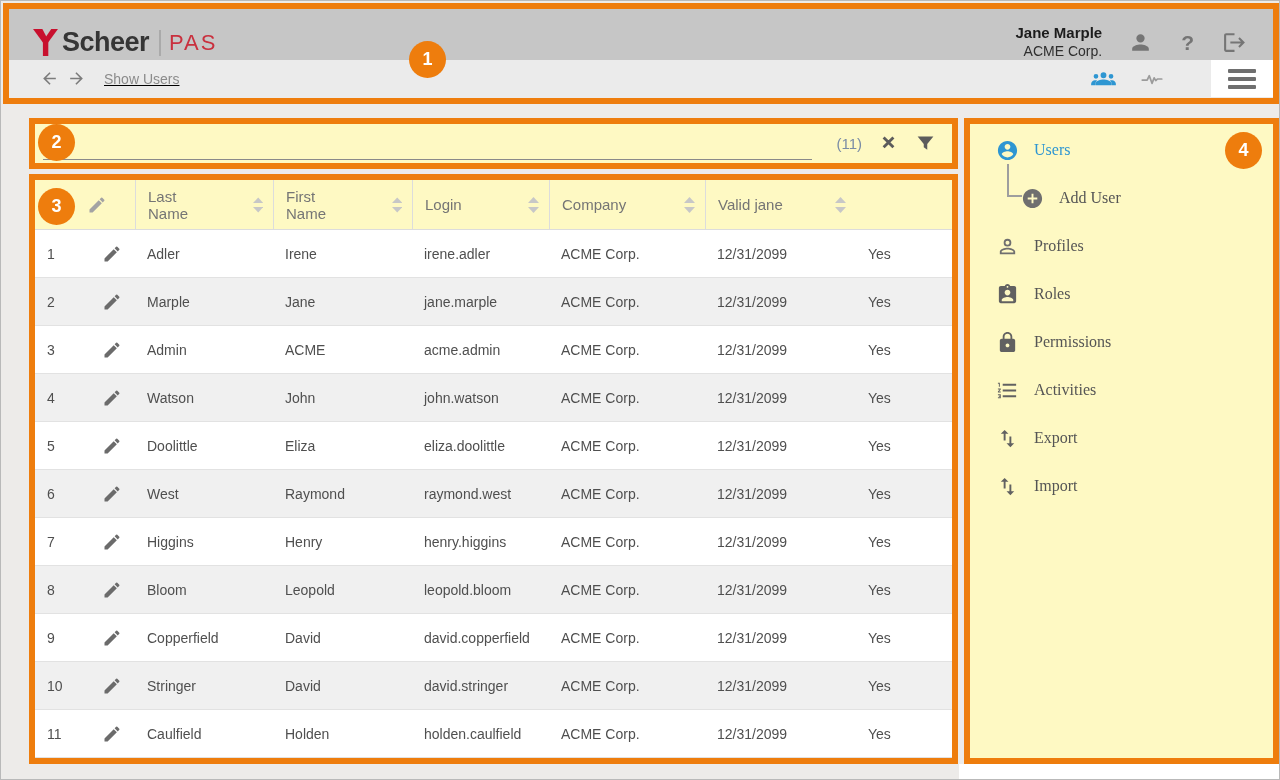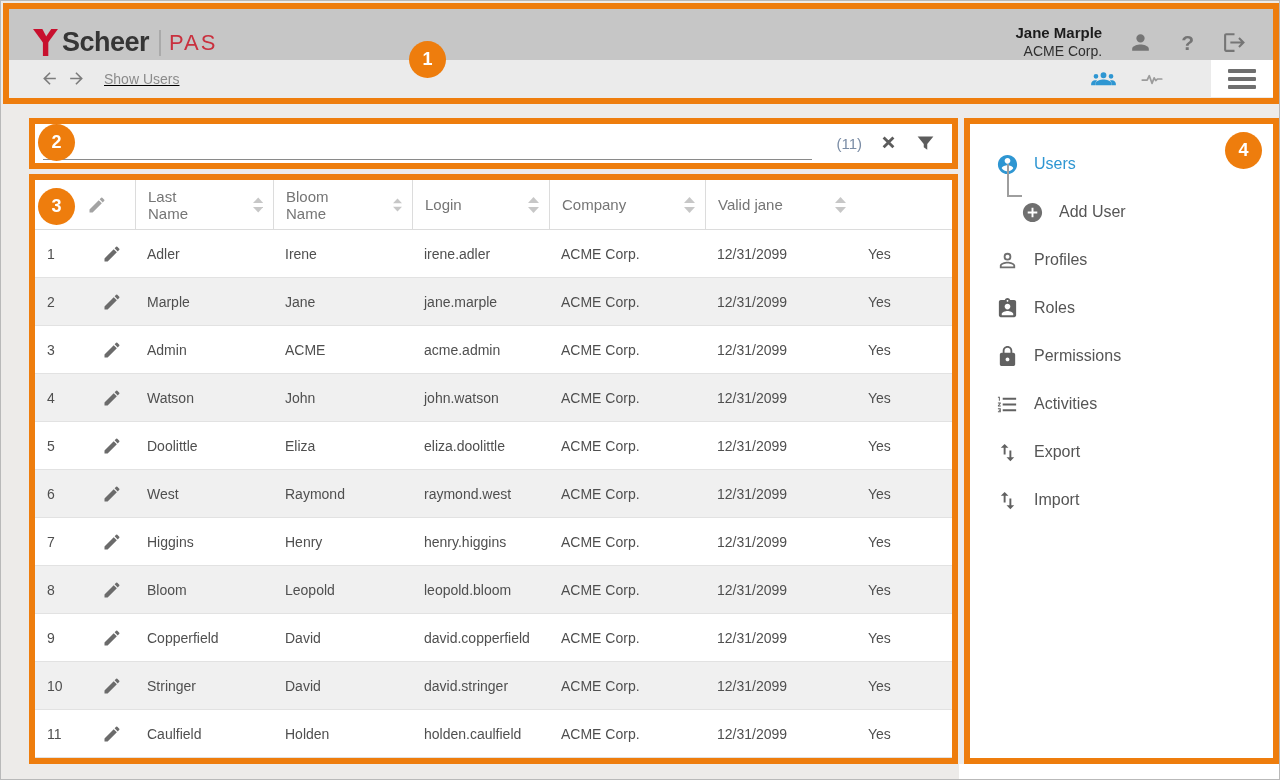--- a/index.html
+++ b/index.html
@@ -6,21 +6,21 @@
   html,body { width:1280px; height:780px; }
   body {
     position:relative; overflow:hidden;
     font-family:"Liberation Sans", sans-serif;
     background:#edebe9;
     border:1px solid #b9b9b9;
   }
   .white-under-sidebar { position:absolute; left:958px; top:763px; width:321px; height:16px; background:#fff; }
 
   
-  .region { position:absolute; border:6px solid #ee7d0d; background:#ffffff; }
+  .region { position:absolute; border:6px solid #ee7d0d; background:#fef9c3; }
   #region-header  { left:2px;   top:2px;   width:1276px; height:101px; background:transparent; }
   #region-filter  { left:28px;  top:117px; width:929px;  height:51px; }
   #region-table   { left:28px;  top:173px; width:929px;  height:590px; }
   #region-sidebar { left:963px; top:117px; width:315px;  height:646px; }
 
   .badge {
     position:absolute; z-index:20; width:37px; height:37px; border-radius:50%;
     background:#ee7d0d; color:#fff; font-weight:bold; font-size:18px;
     display:flex; align-items:center; justify-content:center;
   }
@@ -70,21 +70,21 @@
   .hcell.editcol { grid-column:1 / 3; padding-left:52px; justify-content:flex-start; }
   .trow {
     display:grid; grid-template-columns:54px 46px 138px 139px 137px 156px 151px minmax(0,1fr);
     height:48px; align-items:center; border-bottom:1px solid #e2e2e2; background:#fff;
   }
   .trow.alt { background:#f0f0f0; }
   .cell { padding:0 12px; font-size:14px; color:#4f4f4f; white-space:nowrap; overflow:hidden; }
   .cell.editc { display:flex; justify-content:center; padding:0; cursor:pointer; }
 
   
-  .sidebar-inner { position:relative; padding-top:16px; height:100%; }
+  .sidebar-inner { position:relative; padding-top:2px; height:100%;font-family:Liberation Serif, serif; }
   .side-item { height:48px; display:flex; align-items:center; gap:15px; padding-left:26px; font-size:16px; color:#555; cursor:pointer; }
   .side-item.users { color:#2e96d2; }
   .side-item.add { padding-left:51px; }
   .tree-connector { position:absolute; left:37px; top:40px; width:15px; height:33px;
     border-left:2px solid #9e9e9e; border-bottom:2px solid #9e9e9e; }
 </style>
 </head>
 <body>
 
 <div class="region" id="region-header">
@@ -181,21 +181,21 @@
         </svg>
     </div>
     <div class="hcell sep">
       <span>Last Name</span>
       <svg width="11" height="16" viewBox="0 0 11 16">
           <polygon points="5.5,0 11,6 0,6" fill="#c7c7c7"></polygon>
           <polygon points="0,10 11,10 5.5,16" fill="#c7c7c7"></polygon>
         </svg>
     </div>
     <div class="hcell sep">
-      <span>Bloom Name</span>
+      <span>First Name</span>
       <svg width="11" height="16" viewBox="0 0 11 16">
           <polygon points="5.5,0 11,6 0,6" fill="#c7c7c7"></polygon>
           <polygon points="0,10 11,10 5.5,16" fill="#c7c7c7"></polygon>
         </svg>
     </div>
     <div class="hcell sep">
       <span>Login</span>
       <svg width="11" height="16" viewBox="0 0 11 16">
           <polygon points="5.5,0 11,6 0,6" fill="#c7c7c7"></polygon>
           <polygon points="0,10 11,10 5.5,16" fill="#c7c7c7"></polygon>

